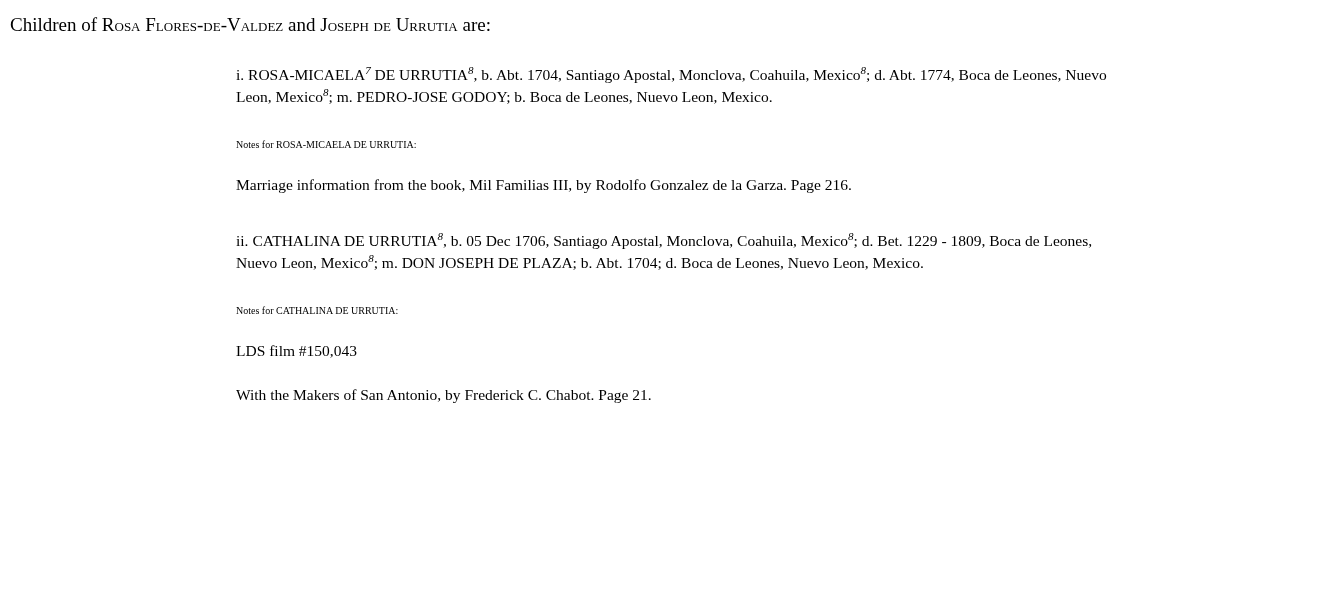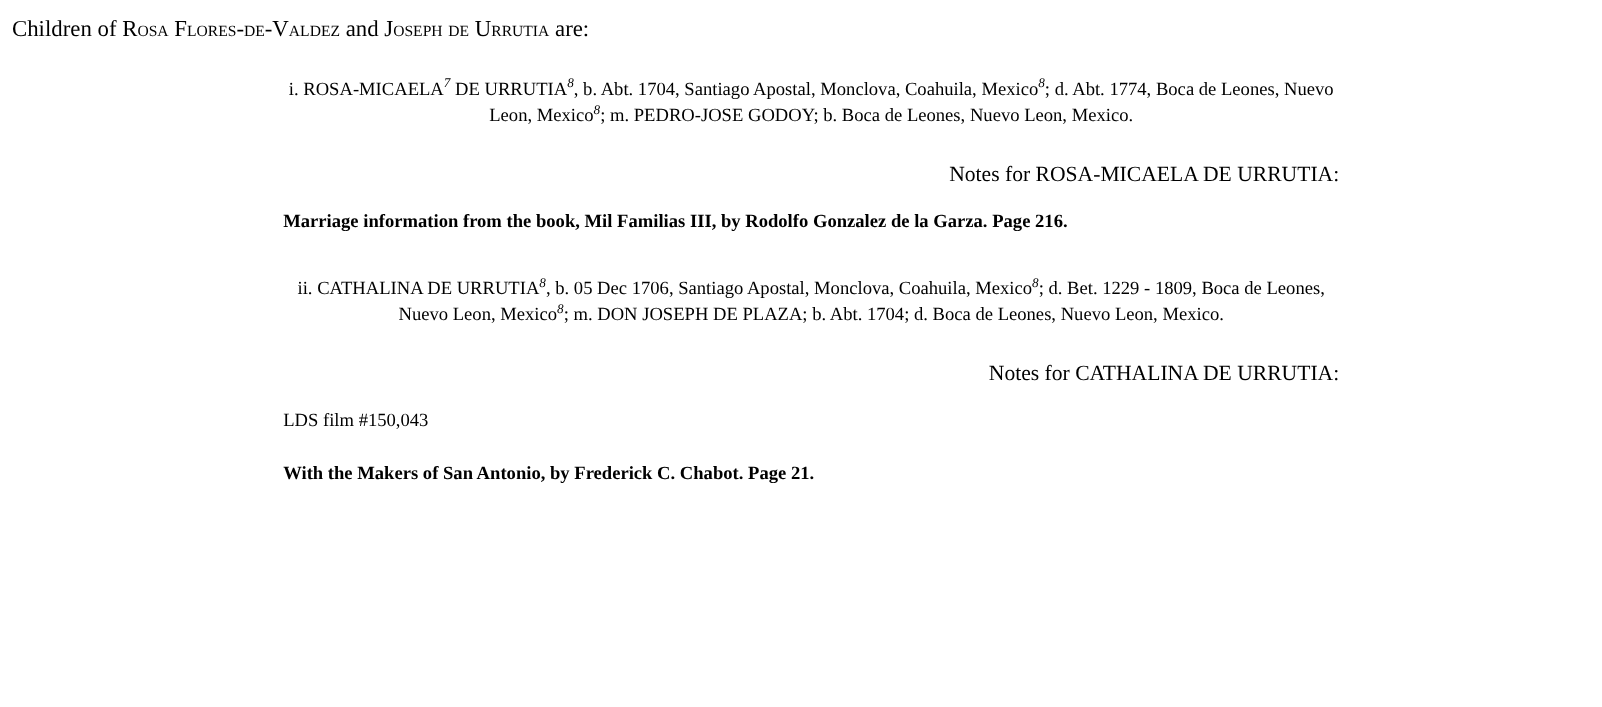--- a/index.html
+++ b/index.html
@@ -33,36 +33,34 @@
   }
   .body-block {
     margin-left: 236px;
     margin-right: 60px;
     max-width: 880px;
   }
   .entry {
     font-size: 15.5px;
     line-height: 22px;
     margin: 0 0 26px 0;
-    text-align: center;
+    text-align: left;
   }
   .note-title {
-    font-size: 18px;
+    font-size: 10px;
     line-height: 22px;
     margin: 0 0 18px 0;
-    text-align: right;
   }
   .note-text {
     font-size: 15.5px;
     line-height: 22px;
     margin: 0 0 22px 0;
   }
   .note-text.last {
     margin-bottom: 24px;
-    font-weight: bold;
   }
   sup {
     font-style: italic;
     font-size: 11px;
     vertical-align: super;
     line-height: 0;
   }
   .gap-lg { height: 10px; }
 </style>
 </head>

